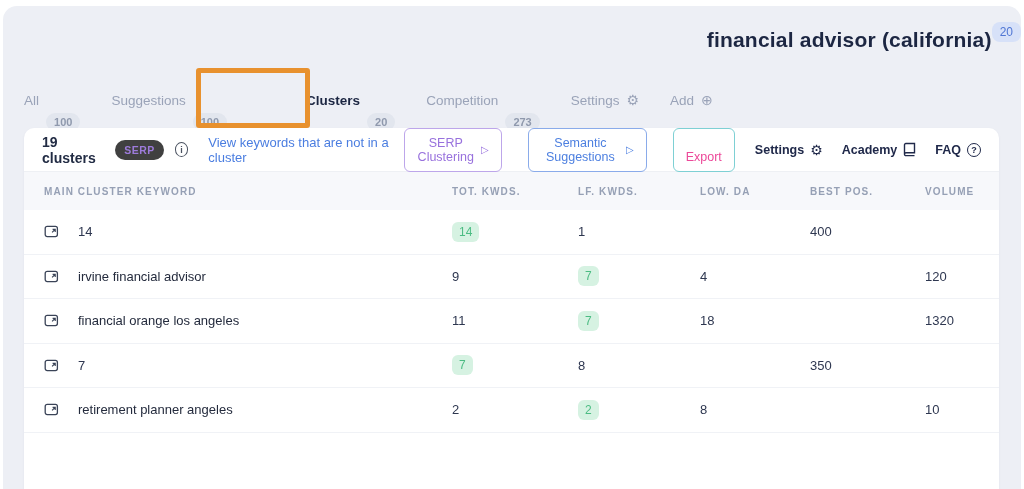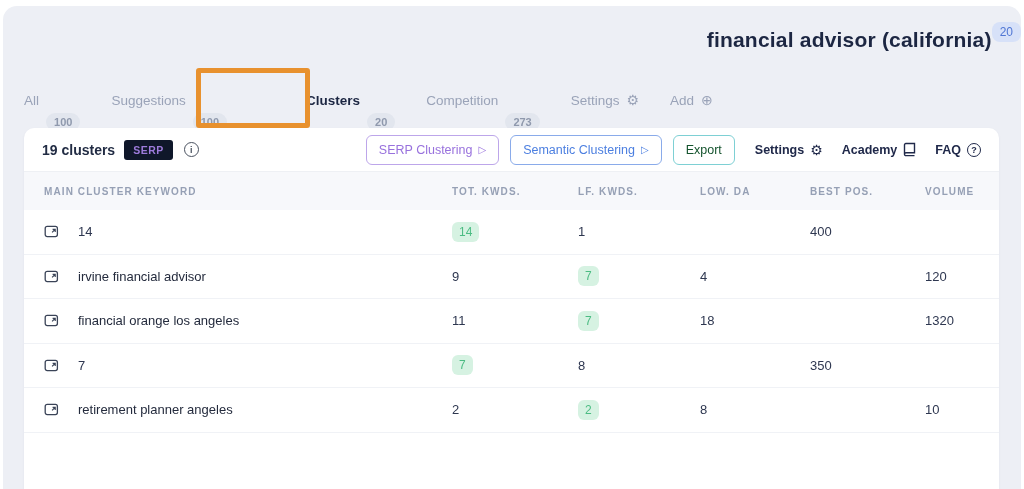--- a/index.html
+++ b/index.html
@@ -30,22 +30,22 @@
     border:5px solid #e8912e; border-radius:3px; z-index:6; pointer-events:none; }
 
   
   .card { position:absolute; left:21px; top:122px; width:975px; height:600px;
     background:#fff; border-radius:10px; box-shadow:0 1px 3px rgba(30,40,70,.05); }
 
   
   .toolbar { height:44px; display:flex; align-items:center; padding:0 18px;
     border-bottom:1px solid #eef0f4; }
   .cluster-count { font-size:14px; font-weight:700; color:#222c44; }
-  .serp-badge { margin-left:9px; background:#0f172a; color:#9d7bdb; font-size:10.5px;
-    font-weight:700; letter-spacing:.5px; padding:4px 9px; border-radius:3px; }
+  .serp-badge { margin-left:9px; background:#404040; color:#9d7bdb; font-size:10.5px;
+    font-weight:700; letter-spacing:.5px; padding:4px 9px; border-radius:10px; }
   .info-icon { margin-left:11px; width:15px; height:15px; border:1.3px solid #4a5260;
     border-radius:50%; color:#4a5260; font-size:9px; font-weight:700; display:inline-flex;
     align-items:center; justify-content:center; font-style:normal; cursor:pointer; }
   .not-in-cluster-link { margin-left:20px; font-size:13px; color:#4a7de0; cursor:pointer; text-decoration:none; }
   .toolbar-right { margin-left:auto; display:flex; align-items:center; gap:11px; }
   .pill-btn { background:#fff; border-radius:6px; font-size:12.5px; padding:7px 12px;
     display:inline-flex; align-items:center; gap:6px; cursor:pointer;
     font-family:"Liberation Sans", sans-serif; }
   .play-glyph { font-size:10px; }
   .tool-links { display:flex; align-items:center; gap:19px; margin-left:9px; }
@@ -122,31 +122,32 @@
   </div>
     </nav>
   <div class="highlight-box"></div>
 
   <div class="card">
 
     <div class="toolbar">
       <span class="cluster-count">19 clusters</span>
       <span class="serp-badge">SERP</span>
       <span class="info-icon">i</span>
+      <a class="not-in-cluster-link">View keywords that are not in a cluster</a>
       <div class="toolbar-right">
-        <span id="btn-slot" style="display:flex;gap:11px;">
+        <span id="btn-slot" style="display:flex;gap:26px;">
             <button class="pill-btn" style="color: rgb(152, 113, 221); border: 1px solid rgb(189, 166, 234);">
               <span>SERP Clustering</span>
               <span class="play-glyph">▷</span>
             </button>
             <button class="pill-btn" style="color: rgb(76, 127, 224); border: 1px solid rgb(138, 171, 234);">
-              <span>Semantic Clustering</span>
+              <span>Semantic Suggestions</span>
               <span class="play-glyph">▷</span>
             </button>
-            <button class="pill-btn" style="color: #14532d; border: 1px solid rgb(126, 208, 212);">
+            <button class="pill-btn" style="color: #ec4899; border: 1px solid rgb(126, 208, 212); align-items: flex-end;">
               <span>Export</span>
             </button>
           </span>
         <div class="tool-links">
           <span class="tool-link">
             <span>Settings</span>
             <span class="glyph">⚙</span>
           </span>
           <span class="tool-link">
             <span>Academy</span>

